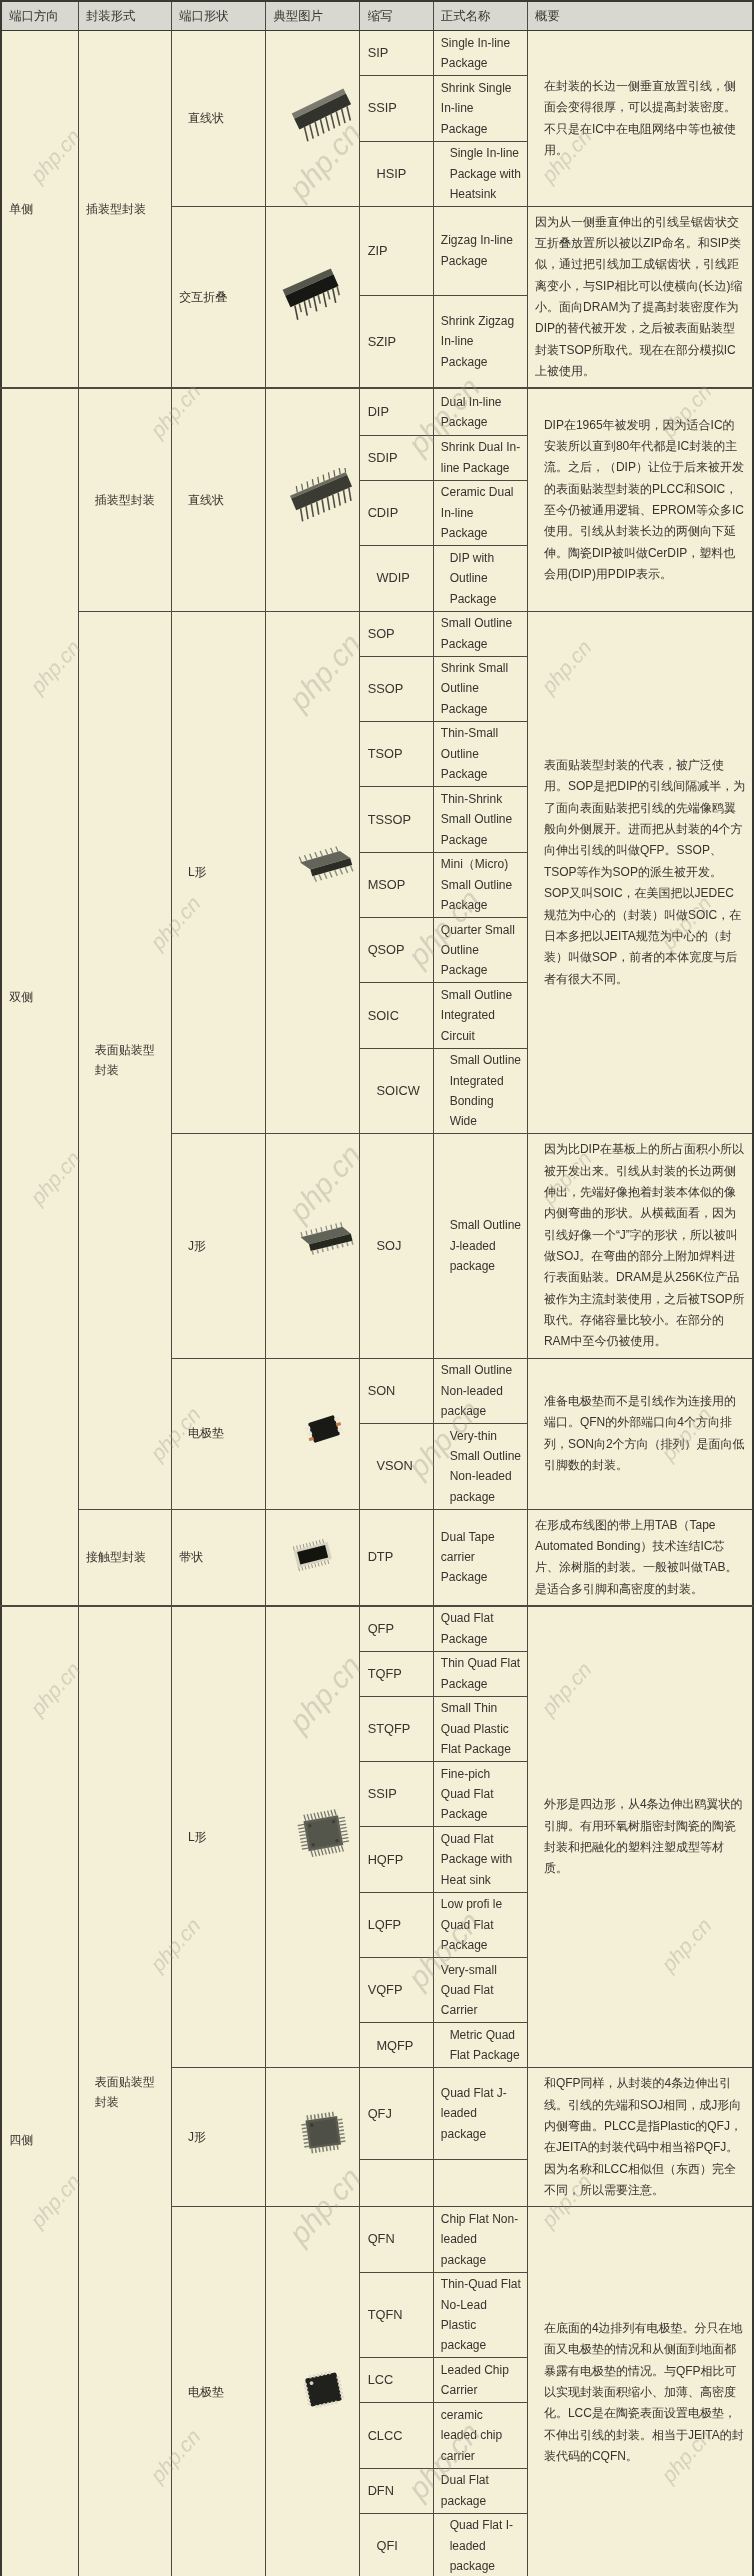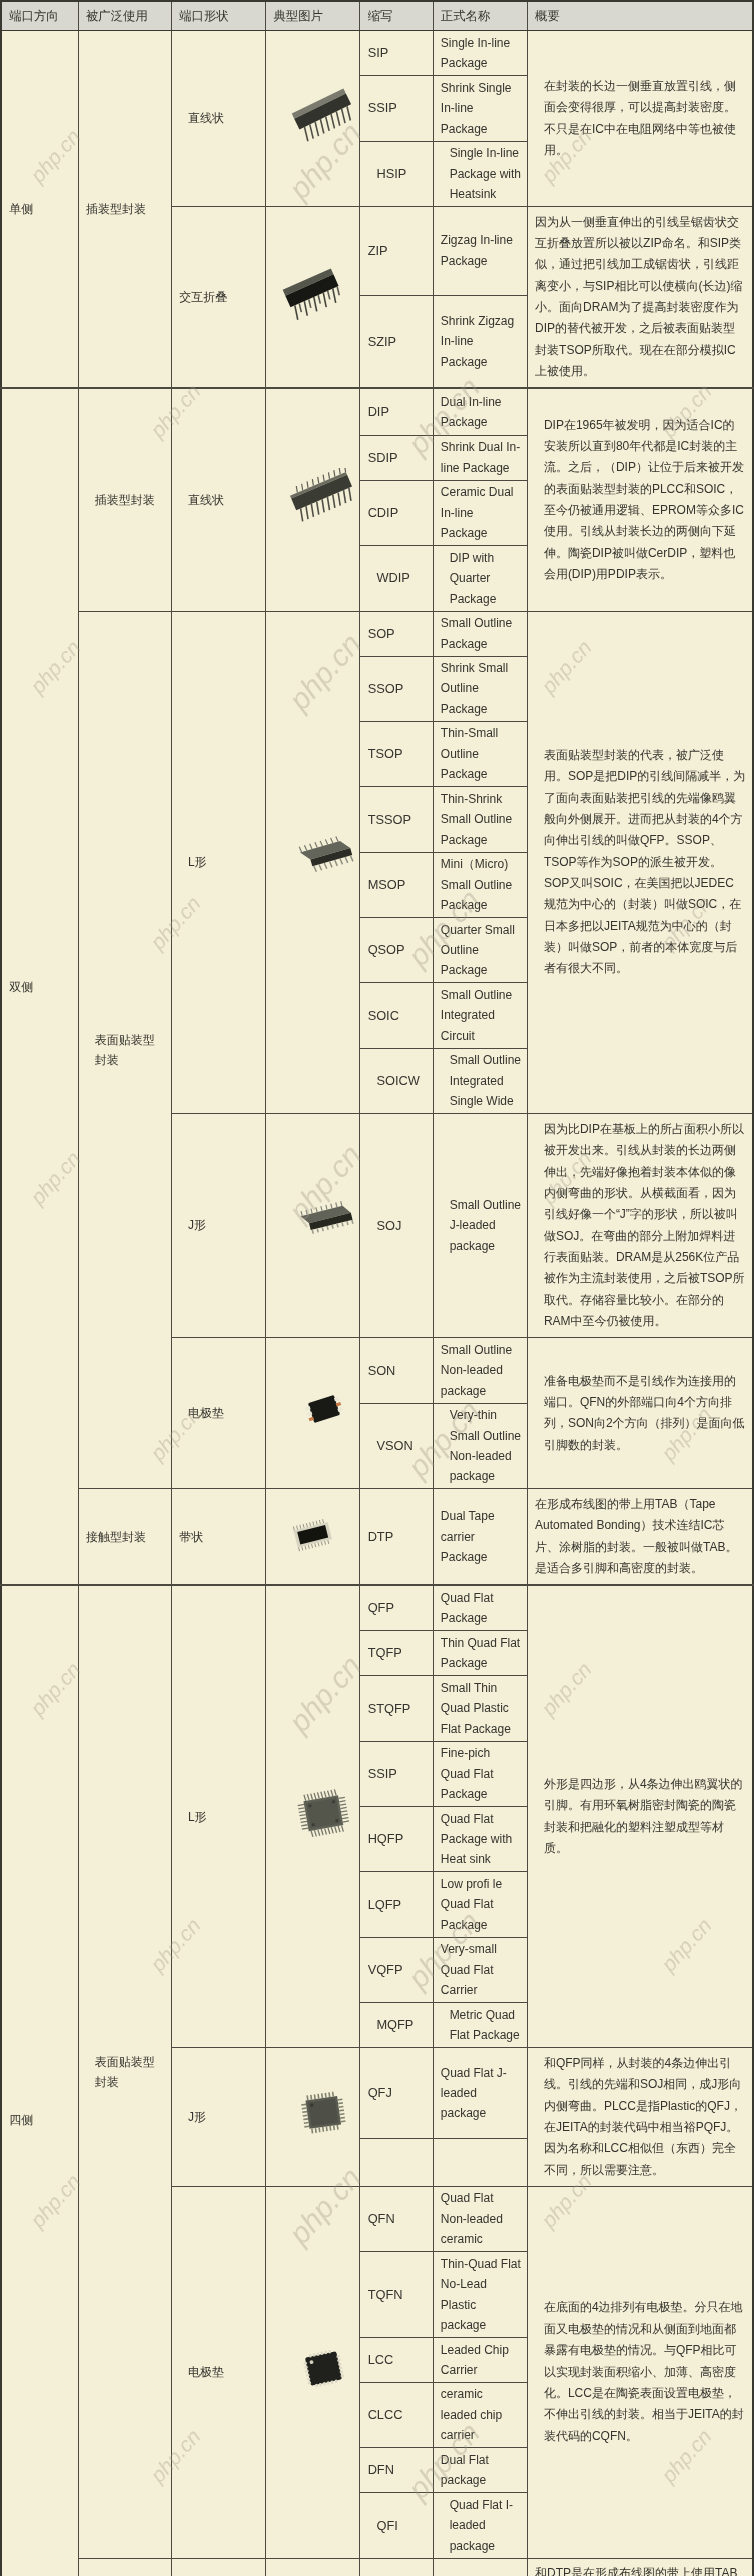--- a/index.html
+++ b/index.html
@@ -61,21 +61,21 @@
       <col style="width:93px">
       <col style="width:94px">
       <col style="width:94px">
       <col style="width:73px">
       <col style="width:94px">
       <col style="width:225px">
     </colgroup>
     <thead>
       <tr style="height:15px">
         <th>端口方向</th>
-        <th>被广泛使用</th>
+        <th>封装形式</th>
         <th>端口形状</th>
         <th>典型图片</th>
         <th>缩写</th>
         <th>正式名称</th>
         <th>概要</th>
       </tr>
     </thead>
     <tbody>
         <tr style="height: 42px;">
           <td rowspan="5" class="b3">单侧</td>
@@ -171,21 +171,21 @@
         <tr style="height: 38px;">
           <td class="abbr">SDIP</td>
           <td>Shrink Dual In-line Package</td>
         </tr>
         <tr style="height: 43px;">
           <td class="abbr">CDIP</td>
           <td>Ceramic Dual In-line Package</td>
         </tr>
         <tr style="height: 58px;">
           <td class="b2 abbr">WDIP</td>
-          <td class="b2">DIP with Quarter Package</td>
+          <td class="b2">DIP with Outline Package</td>
         </tr>
         <tr style="height: 42px;">
           <td rowspan="11" class="b2">表面贴装型封装</td>
           <td rowspan="8" class="b2">L形</td>
           <td rowspan="8" class="b2 img-cell"><svg width="83" height="58" viewBox="0 0 104 72">
               <g transform="rotate(-16 52 36)">
                 <polygon points="26,20 78,20 88,32 36,32" fill="#64655a"></polygon>
                 <polygon points="36,32 88,32 88,41 36,41" fill="#2b2c26"></polygon>
                 <line x1="38" y1="41" x2="39" y2="49" stroke="#8d8e80" stroke-width="1.8"></line>
                 <line x1="44.8" y1="41" x2="45.8" y2="49" stroke="#8d8e80" stroke-width="1.8"></line>
@@ -228,21 +228,21 @@
         <tr style="height: 60px;">
           <td class="abbr">QSOP</td>
           <td>Quarter Small Outline Package</td>
         </tr>
         <tr style="height: 59px;">
           <td class="abbr">SOIC</td>
           <td>Small Outline Integrated Circuit</td>
         </tr>
         <tr style="height: 59px;">
           <td class="b2 abbr">SOICW</td>
-          <td class="b2">Small Outline Integrated Single Wide</td>
+          <td class="b2">Small Outline Integrated Bonding Wide</td>
         </tr>
         <tr style="height: 160px;">
           <td class="b2">J形</td>
           <td class="b2 img-cell"><svg width="83" height="58" viewBox="0 0 104 72">
               <g transform="rotate(-14 52 36)">
                 <polygon points="26,22 80,22 88,33 34,33" fill="#616258"></polygon>
                 <polygon points="34,33 88,33 88,42 34,42" fill="#26271f"></polygon>
                 <line x1="36" y1="42" x2="36" y2="47" stroke="#9a9b8c" stroke-width="2"></line>
                 <line x1="42.4" y1="42" x2="42.4" y2="47" stroke="#9a9b8c" stroke-width="2"></line>
                 <line x1="48.8" y1="42" x2="48.8" y2="47" stroke="#9a9b8c" stroke-width="2"></line>
@@ -476,21 +476,21 @@
                 <line x1="29" y1="52" x2="33" y2="52" stroke="#dcd8c6" stroke-width="2.6"></line>
                 <line x1="71" y1="27" x2="75" y2="27" stroke="#dcd8c6" stroke-width="2.6"></line>
                 <line x1="71" y1="32" x2="75" y2="32" stroke="#dcd8c6" stroke-width="2.6"></line>
                 <line x1="71" y1="37" x2="75" y2="37" stroke="#dcd8c6" stroke-width="2.6"></line>
                 <line x1="71" y1="42" x2="75" y2="42" stroke="#dcd8c6" stroke-width="2.6"></line>
                 <line x1="71" y1="47" x2="75" y2="47" stroke="#dcd8c6" stroke-width="2.6"></line>
                 <line x1="71" y1="52" x2="75" y2="52" stroke="#dcd8c6" stroke-width="2.6"></line>
               </g>
             </svg></td>
           <td class="abbr">QFN</td>
-          <td>Quad Flat Non-leaded ceramic</td>
+          <td>Chip Flat Non-leaded package</td>
           <td rowspan="6" class="b2 summary-cell">在底面的4边排列有电极垫。分只在地面又电极垫的情况和从侧面到地面都暴露有电极垫的情况。与QFP相比可以实现封装面积缩小、加薄、高密度化。LCC是在陶瓷表面设置电极垫，不伸出引线的封装。相当于JEITA的封装代码的CQFN。</td>
         </tr>
         <tr style="height: 60px;">
           <td class="abbr">TQFN</td>
           <td>Thin-Quad Flat No-Lead Plastic package</td>
         </tr>
         <tr style="height: 42px;">
           <td class="abbr">LCC</td>
           <td>Leaded Chip Carrier</td>
         </tr>

